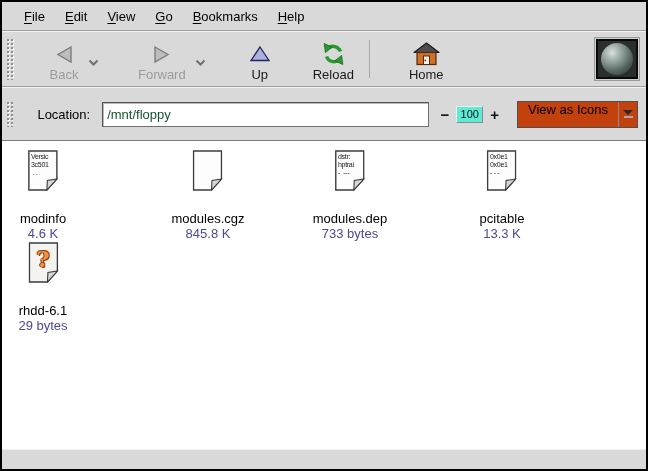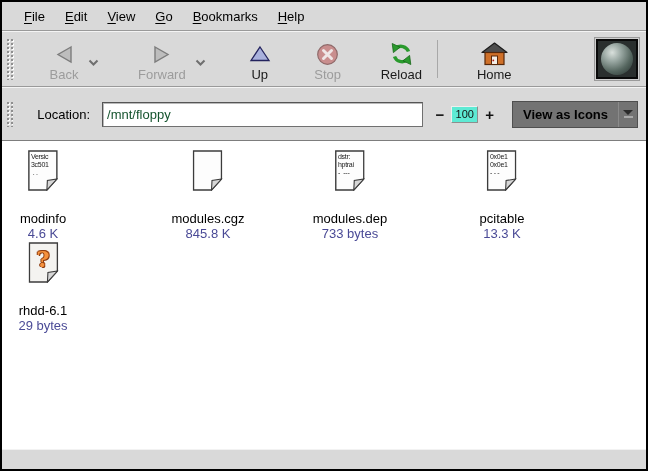--- a/index.html
+++ b/index.html
@@ -79,22 +79,22 @@
     box-shadow:inset 1px 1px 0 #b9b9b9;
   }
   .zoom-ctl { display:flex; align-items:center; gap:5px; margin-left:4px; }
   .zoom-btn { font-size:15px; font-weight:bold; color:#111; padding:0 2px; cursor:default; line-height:1; }
   .zoom-box {
     min-width:27px; height:17px; background:#5eead4;
     border:1px solid #8e8e8e; border-top-color:#efefef; border-left-color:#efefef;
     font-size:11px; color:#111; display:flex; align-items:center; justify-content:center;
   }
   .view-combo {
-    margin-left:10px; height:27px; display:flex; align-items:center;
-    border:1px solid #4f4f4f; background:#737373; cursor:default;font-weight:bold;
+    margin-left:10px; height:27px; display:flex; 
+    border:1px solid #4f4f4f; background:#c2410c; cursor:default;
   }
   .view-combo .combo-label { font-size:13px; color:#000; padding:0 10px; white-space:nowrap; }
   .combo-arrow {
     width:19px; align-self:stretch; border-left:1px solid #8a8a8a;
     display:flex; flex-direction:column; align-items:center; justify-content:center; gap:1px;
   }
   .combo-arrow .tri { width:0; height:0; border-left:5px solid transparent; border-right:5px solid transparent; border-top:5px solid #2a2a2a; }
   .combo-arrow .bar { width:9px; height:2px; background:#a9a9a9; }
 
   
@@ -175,29 +175,20 @@
 
     <div class="tbtn">
       <span class="icon-wrap">
         <svg width="22" height="18">
             <polygon points="11,2 20,15.5 2,15.5" fill="#a9b1dd" stroke="#23235e" stroke-width="1.3"></polygon>
           </svg>
       </span>
       <span class="tlabel">Up</span>
     </div>
 
-    <div class="tbtn disabled" aria-disabled="true">
-      <span class="icon-wrap">
-        <svg width="23" height="23">
-          <circle cx="11.5" cy="11.5" r="9.8" fill="#c98e8e" stroke="#8f6a6a" stroke-width="1.2"></circle>
-          <path d="M7.5 7.5 L15.5 15.5 M15.5 7.5 L7.5 15.5" stroke="#efe6e6" stroke-width="3" stroke-linecap="round"></path>
-        </svg>
-      </span>
-      <span class="tlabel">Stop</span>
-    </div>
 
     <div class="tbtn">
       <span class="icon-wrap">
         <svg width="25" height="24" viewBox="0 0 25 24">
           <path d="M19.5 9.5 A8 8 0 0 0 6.8 6.2" fill="none" stroke="#2a9a2d" stroke-width="3.4"></path>
           <polygon points="3.2,1.5 11,5.2 4.4,10.6" fill="#2a9a2d" stroke="#166618" stroke-width="0.8"></polygon>
           <path d="M5.5 14.5 A8 8 0 0 0 18.2 17.8" fill="none" stroke="#2a9a2d" stroke-width="3.4"></path>
           <polygon points="21.8,22.5 14,18.8 20.6,13.4" fill="#2a9a2d" stroke="#166618" stroke-width="0.8"></polygon>
         </svg>
       </span>

